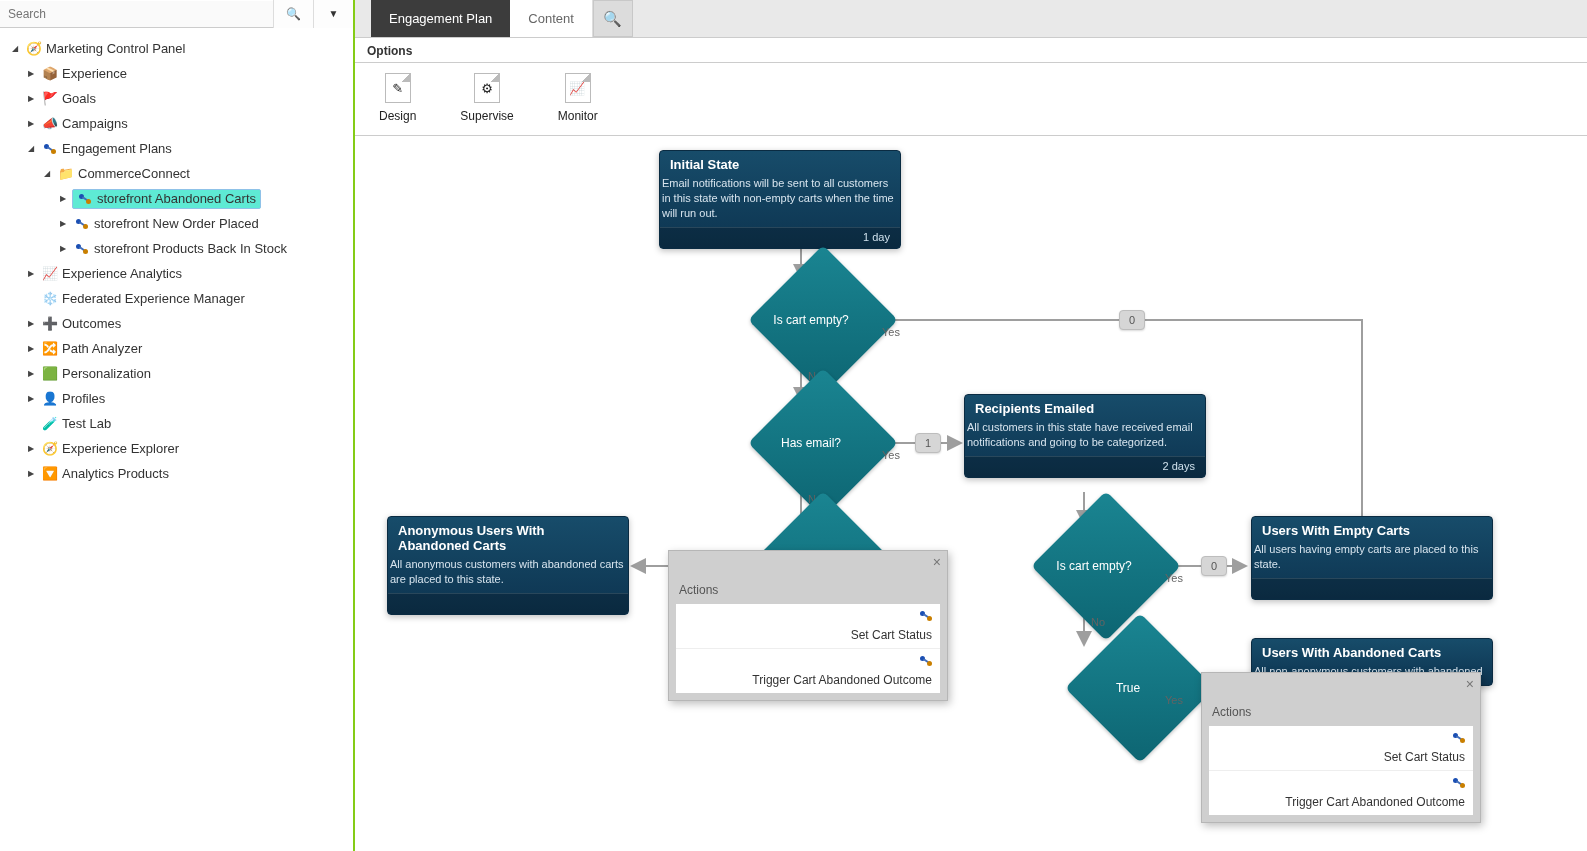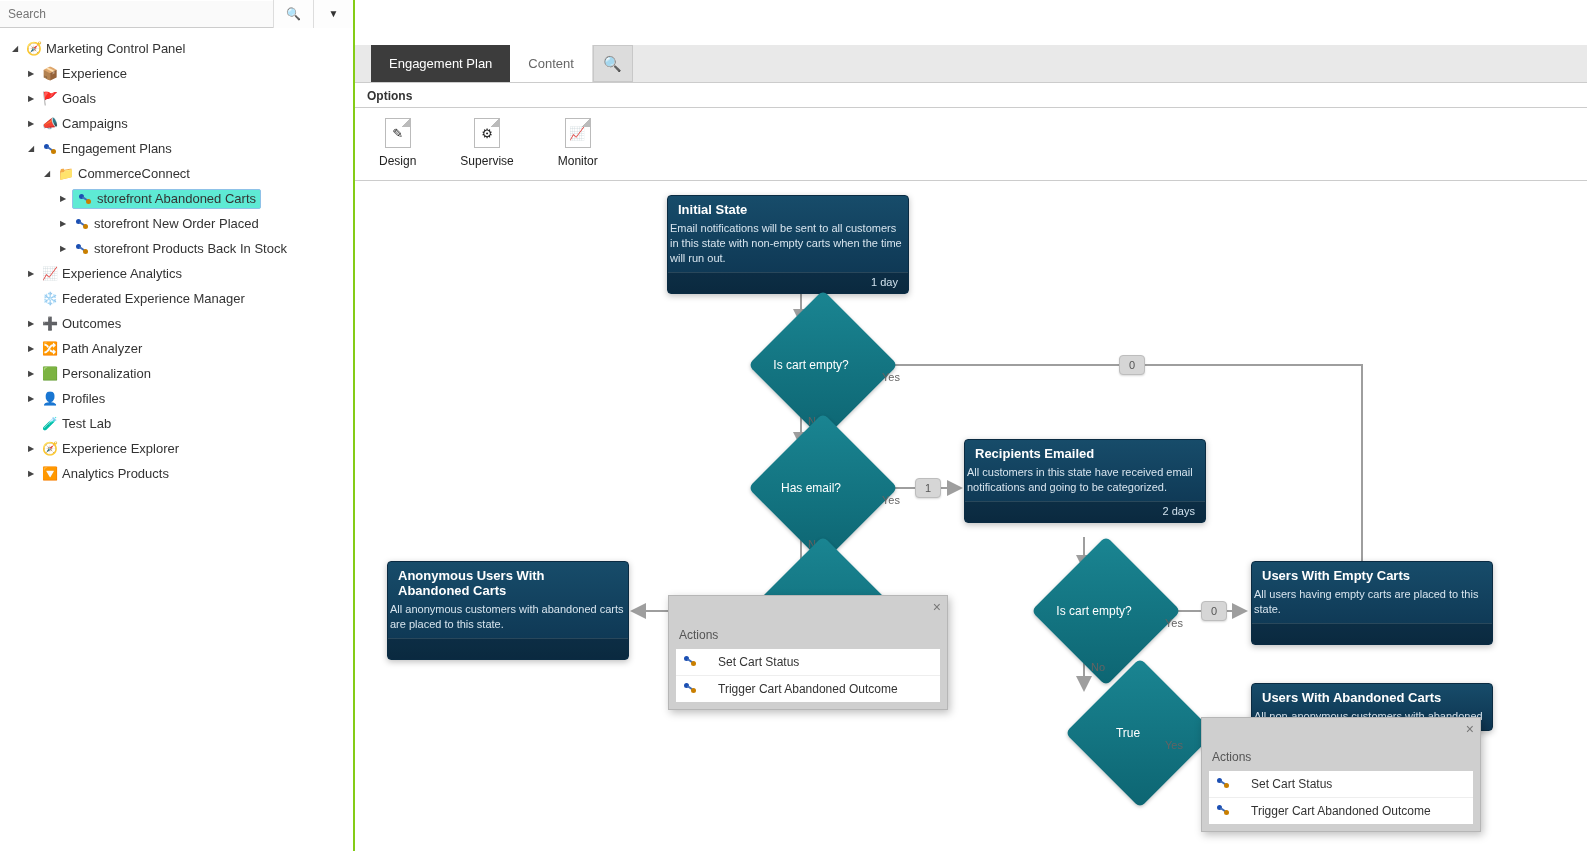--- a/index.html
+++ b/index.html
@@ -94,21 +94,20 @@
   .indent-0 { padding-left: 6px; }
   .indent-1 { padding-left: 22px; }
   .indent-2 { padding-left: 38px; }
   .indent-3 { padding-left: 54px; }
   
   .main {
     flex: 1;
     display: flex;
     flex-direction: column;
     overflow: hidden;
-    margin-top: 45px;
   }
   .tabs {
     display: flex;
     align-items: stretch;
     background: #e9e9e9;
     height: 38px;
     border-bottom: 1px solid #ccc;
     padding-left: 16px;
   }
   .tab {
@@ -263,25 +262,26 @@
     padding: 32px 10px 6px;
     font-size:12px;
     color:#555;
   }
   .popup-list {
     background:#fff;
     margin: 0 6px 6px;
     border: 1px solid #cfcfcf;
   }
   .popup-item {
-    display:flex;align-items:flex-start;gap:22px;
+    display:flex;align-items:flex-end;gap:6px;
     padding: 6px 8px;
     font-size:12px;
     border-bottom: 1px solid #eee;
     cursor:pointer;
+    flex-direction:column;
   }
   .popup-item:last-child { border-bottom:none; }
   .plan-icon {
     width:12px;height:12px;display:inline-block;position:relative;
   }
   .plan-icon::before, .plan-icon::after {
     content:"";position:absolute;border-radius:50%;
   }
   .plan-icon::before { width:5px;height:5px;background:#1b4fb3;left:0;top:1px; }
   .plan-icon::after  { width:5px;height:5px;background:#c97f00;right:0;bottom:1px; }
@@ -504,21 +504,21 @@
 
         <line x1="729" y1="356" x2="729" y2="386" stroke="#9e9e9e" stroke-width="2" marker-end="url(#arr)"></line>
 
         <line x1="804" y1="430" x2="889" y2="430" stroke="#9e9e9e" stroke-width="2" marker-end="url(#arr)"></line>
 
         <line x1="729" y1="475" x2="729" y2="507" stroke="#9e9e9e" stroke-width="2" marker-end="url(#arr)"></line>
 
         <line x1="804" y1="552" x2="889" y2="552" stroke="#9e9e9e" stroke-width="2" marker-end="url(#arr)"></line>
       </svg>
 
-      <div class="state-box" style="left:312px; top:14px;">
+      <div class="state-box" style="left:304px; top:14px;">
         <div class="state-title">Initial State</div>
         <div class="state-desc">Email notifications will be sent to all customers in this state with non-empty carts when the time will run out.</div>
         <div class="state-footer">1 day</div>
       </div>
 
       <div class="diamond" style="left:371px; top:139px;">
         <div class="diamond-shape"></div>
         <div class="diamond-label">Is cart empty?</div>
       </div>
       <div class="edge-label" style="left:527px; top:190px;">Yes</div>

